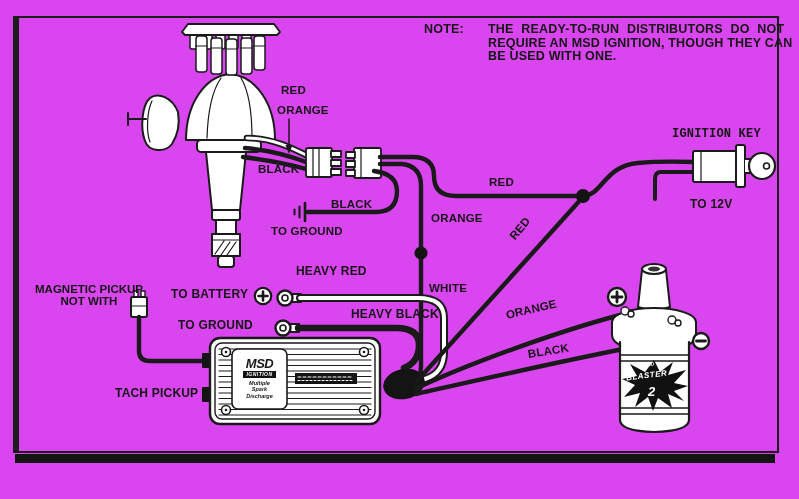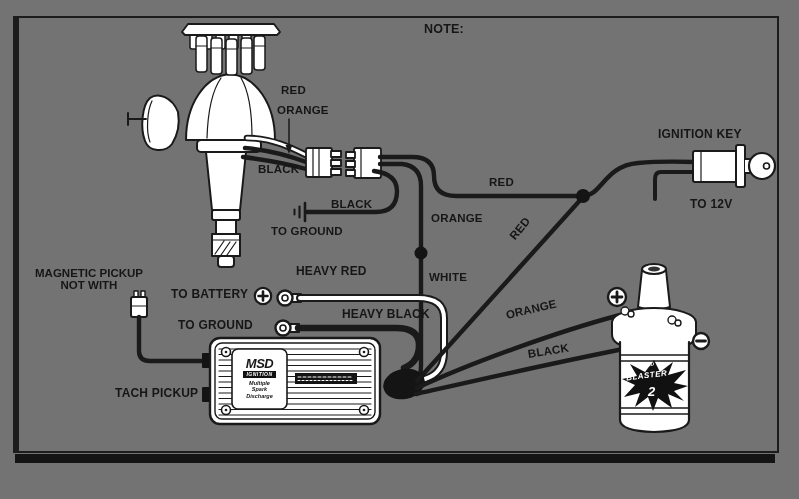--- a/index.html
+++ b/index.html
@@ -1,30 +1,30 @@
 <!DOCTYPE html>
 <html><head>
 <meta charset="utf-8">
 <style>
   html,body{margin:0;padding:0;background:#fff;}
-  #stage{position:relative;width:799px;height:499px;background:#737373;overflow:hidden;
+  #stage{position:relative;width:799px;height:499px;background:#d946ef;overflow:hidden;
          font-family:"Liberation Sans",sans-serif;color:#161616;}
   .frame{position:absolute;left:13px;top:16px;width:758px;height:433px;
          border:2px solid #1c1c1c;border-left-width:6px;background:transparent;}
   .shadow-bar{position:absolute;left:15px;top:454px;width:760px;height:9px;background:#141414;}
   svg{position:absolute;left:0;top:0;}
   .lbl{position:absolute;font-weight:bold;font-size:11.5px;letter-spacing:.2px;
        white-space:nowrap;line-height:1.05;}
   .lbl.big{font-size:12px;}
   .rot{transform-origin:left center;}
   .note{position:absolute;left:424px;top:23px;display:flex;font-size:12.5px;
         font-weight:bold;letter-spacing:.2px;line-height:1.08;}
   .note .nlabel{width:64px;flex:0 0 auto;}
   .note .l1{word-spacing:4px;}
-  .mag{position:absolute;left:28px;top:268px;width:122px;text-align:center;
+  .mag{position:absolute;left:28px;top:284px;width:122px;text-align:center;
        font-weight:bold;font-size:11.5px;line-height:1.0;}
   .msd-panel{position:absolute;left:233px;top:350px;width:53px;height:58px;
              display:flex;flex-direction:column;align-items:center;justify-content:center;}
   .msd-logo{font-style:italic;font-weight:bold;font-size:13px;letter-spacing:-.5px;line-height:.9;}
   .msd-band{background:#111;color:#fff;font-style:italic;font-weight:bold;font-size:5px;
             letter-spacing:.5px;padding:0 3px;line-height:1.4;margin:1px 0 2px 0;}
   .msd-desc{font-style:italic;font-size:5.5px;font-weight:bold;line-height:1.25;text-align:center;}
   .coil-txt{position:absolute;color:#fff;font-style:italic;font-weight:bold;text-align:center;}
 </style>
 </head>
@@ -192,46 +192,51 @@
         <circle cx="617" cy="297" r="9" fill="#fff" stroke-width="2.4"></circle>
         <path d="M612,297 H622 M617,292 V302" stroke-width="2.8"></path>
         <circle cx="701" cy="341" r="8" fill="#fff" stroke-width="2.4"></circle>
         <path d="M696.5,341 H705.5" stroke-width="2.8"></path>
       </g>
     </g>
   </svg>
 
   <div class="note">
     <div class="nlabel">NOTE:</div>
+    <div>
+      <div class="l1">THE READY-TO-RUN DISTRIBUTORS DO NOT</div>
+      <div>REQUIRE AN MSD IGNITION, THOUGH THEY CAN</div>
+      <div>BE USED WITH ONE.</div>
+    </div>
   </div>
 
   <div class="lbl" style="left:281px;top:84px;">RED</div>
   <div class="lbl" style="left:277px;top:104px;">ORANGE</div>
   <div class="lbl" style="left:258px;top:163px;">BLACK</div>
 
   <div class="lbl" style="left:331px;top:198px;">BLACK</div>
   <div class="lbl" style="left:271px;top:225px;">TO GROUND</div>
   <div class="lbl" style="left:431px;top:212px;">ORANGE</div>
-  <div class="lbl" style="left:429px;top:271px;">WHITE</div>
+  <div class="lbl" style="left:429px;top:282px;">WHITE</div>
   <div class="lbl" style="left:489px;top:176px;">RED</div>
   <div class="lbl rot" style="left:512px;top:232px;transform:rotate(-51deg);">RED</div>
   <div class="lbl rot" style="left:506px;top:309px;transform:rotate(-13deg);">ORANGE</div>
   <div class="lbl rot" style="left:528px;top:348px;transform:rotate(-9deg);">BLACK</div>
 
   <div class="mag">
     <div>MAGNETIC PICKUP</div>
     <div>NOT WITH</div>
   </div>
   <div class="lbl big" style="left:171px;top:288px;text-align:right;">TO BATTERY</div>
   <div class="lbl big" style="left:296px;top:265px;">HEAVY RED</div>
   <div class="lbl big" style="left:178px;top:319px;">TO GROUND</div>
-  <div class="lbl big" style="left:295px;top:308px;padding-left:47px;">HEAVY BLACK</div>
+  <div class="lbl big" style="left:304px;top:308px;padding-left:47px;">HEAVY BLACK</div>
   <div class="lbl big" style="left:115px;top:387px;">TACH PICKUP</div>
 
-  <div class="lbl big" style="left:658px;top:128px;">IGNITION KEY</div>
+  <div class="lbl big" style="left:672px;top:128px;font-family:Liberation Mono, monospace;">IGNITION KEY</div>
   <div class="lbl big" style="left:690px;top:198px;text-align:right;">TO 12V</div>
 
   <div class="msd-panel">
     <div class="msd-logo">MSD</div>
     <div class="msd-band">IGNITION</div>
     <div class="msd-desc">
       <div>Multiple</div>
       <div>Spark</div>
       <div>Discharge</div>
     </div>

